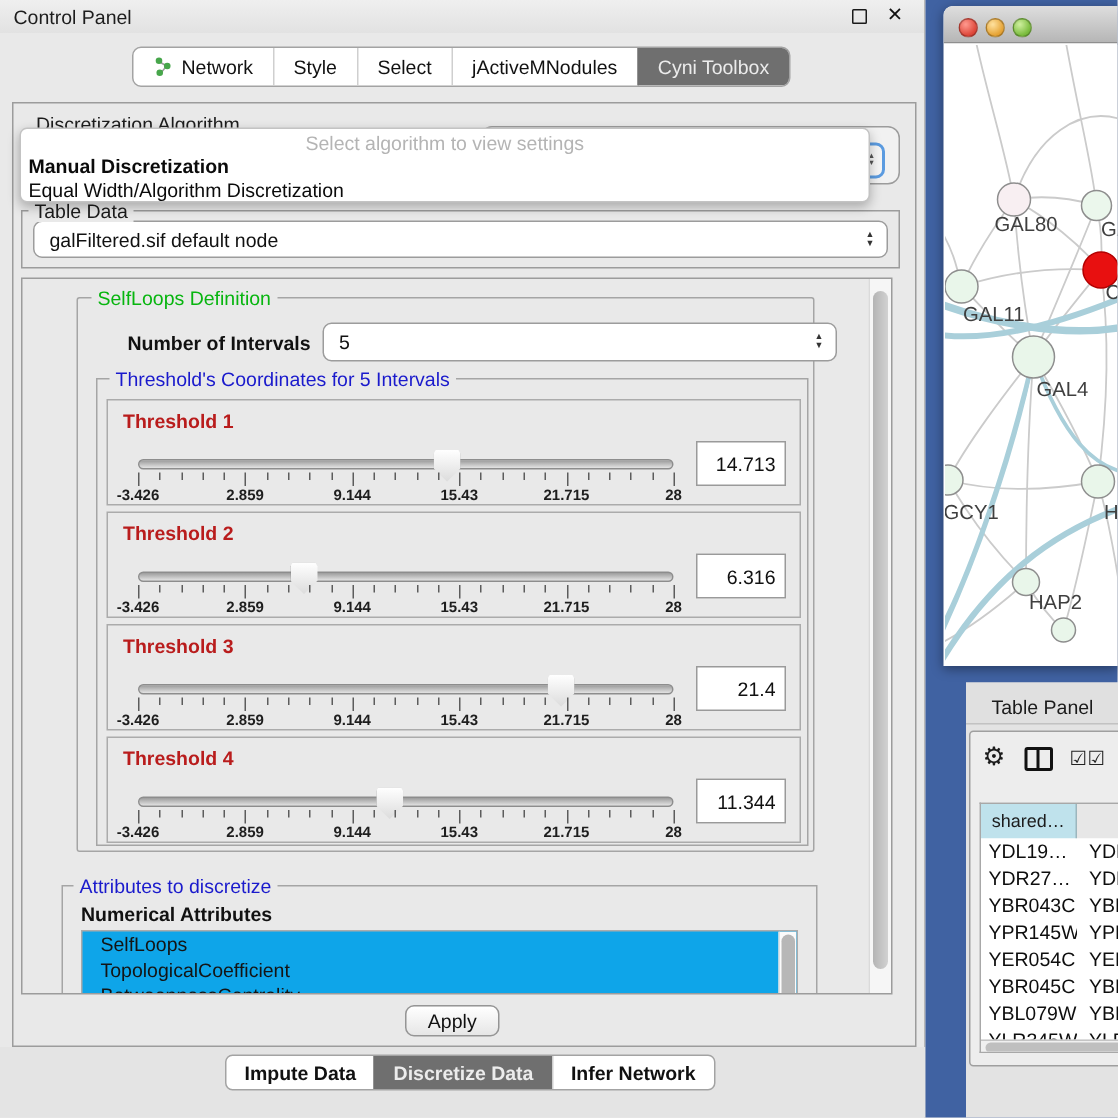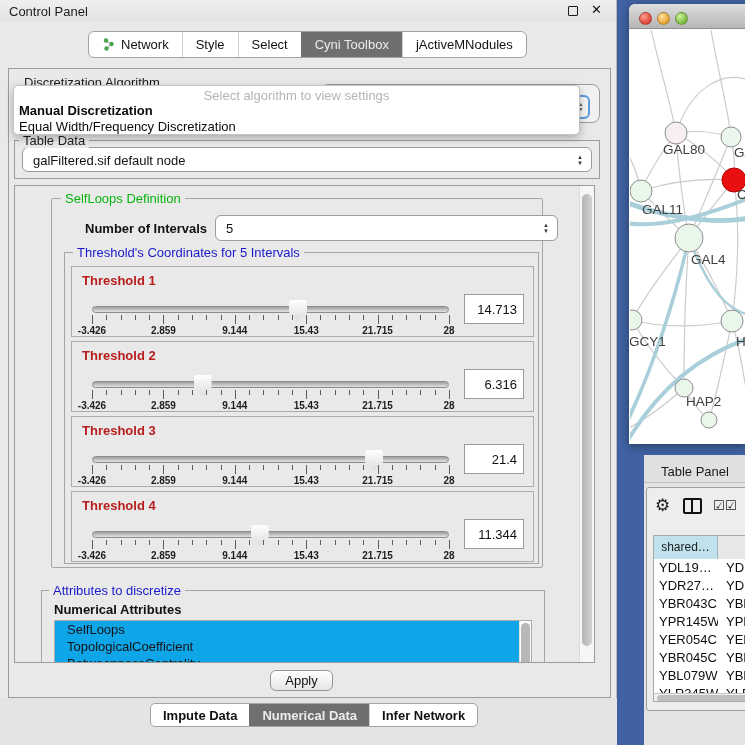--- a/index.html
+++ b/index.html
@@ -197,42 +197,42 @@
         <circle cx="4.5" cy="10.5" r="2.2" fill="#47a64b"></circle>
       </svg>
       <span>Network</span>
     </div>
     <div class="seg-tab">
       <span>Style</span>
     </div>
     <div class="seg-tab">
       <span>Select</span>
     </div>
+    <div class="seg-tab">
+      <span>jActiveMNodules</span>
+    </div>
     <div class="seg-tab selected">
       <span>Cyni Toolbox</span>
-    </div>
-    <div class="seg-tab">
-      <span>jActiveMNodules</span>
     </div>
   </div>
 
   <div id="main-box">
     <span class="group-label g-dark" style="left:11px; top:6px;">Discretization Algorithm</span>
   </div>
 
   <div id="alg-combo-frag"></div>
   <div id="alg-spinner">
     <span>▲</span>
     <span>▼</span>
   </div>
 
   <div id="alg-popup">
     <div class="ph">Select algorithm to view settings</div>
     <div class="opt bold">Manual Discretization</div>
-    <div class="opt">Equal Width/Frequency Discretization</div>
+    <div class="opt">Equal Width/Algorithm Discretization</div>
   </div>
 
   <div id="tdata-group"></div>
   <span class="group-label g-dark abs" id="tdata-label">Table Data</span>
   <div class="combo" id="tdata-combo">
     <span class="ctext">galFiltered.sif default node</span>
     <span class="arrows">
         <span>▲</span>
         <span>▼</span>
       </span>
@@ -456,21 +456,21 @@
   </div>
 
   <div id="apply-btn">Apply</div>
 
   <div id="bottom-strip"></div>
   <div id="bottom-tabs">
     <div class="seg-tab">
       <span>Impute Data</span>
     </div>
     <div class="seg-tab selected">
-      <span>Numerical Data</span>
+      <span>Discretize Data</span>
     </div>
     <div class="seg-tab">
       <span>Infer Network</span>
     </div>
   </div>
 </div>
 
 <div id="desktop">
 
   <div id="net-window">

